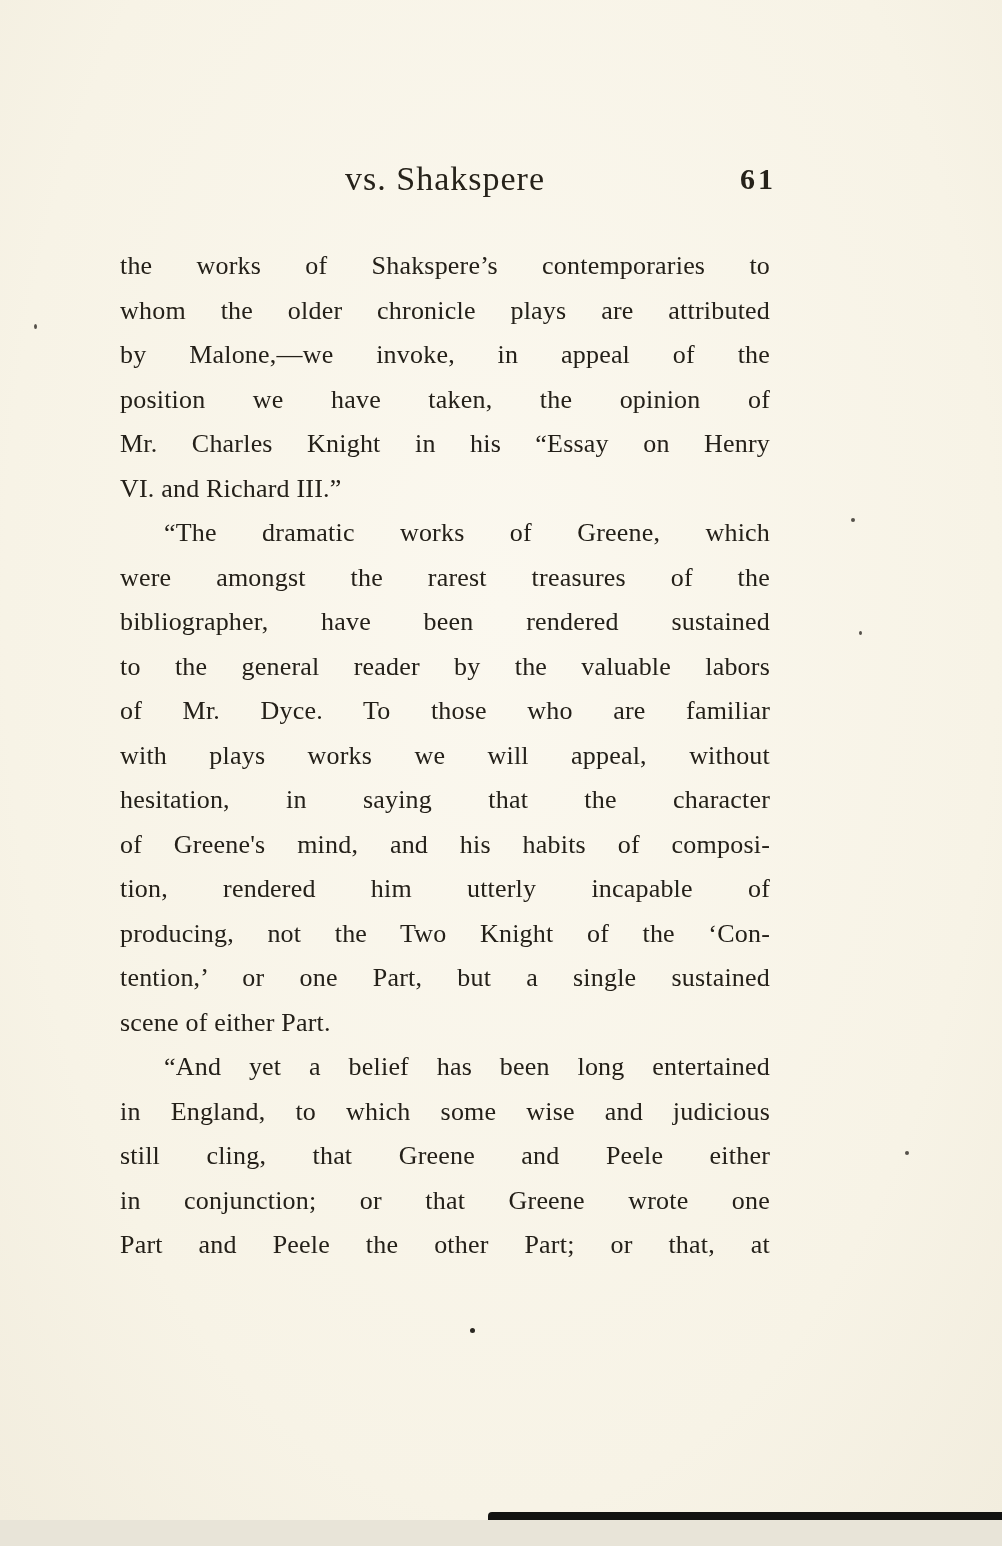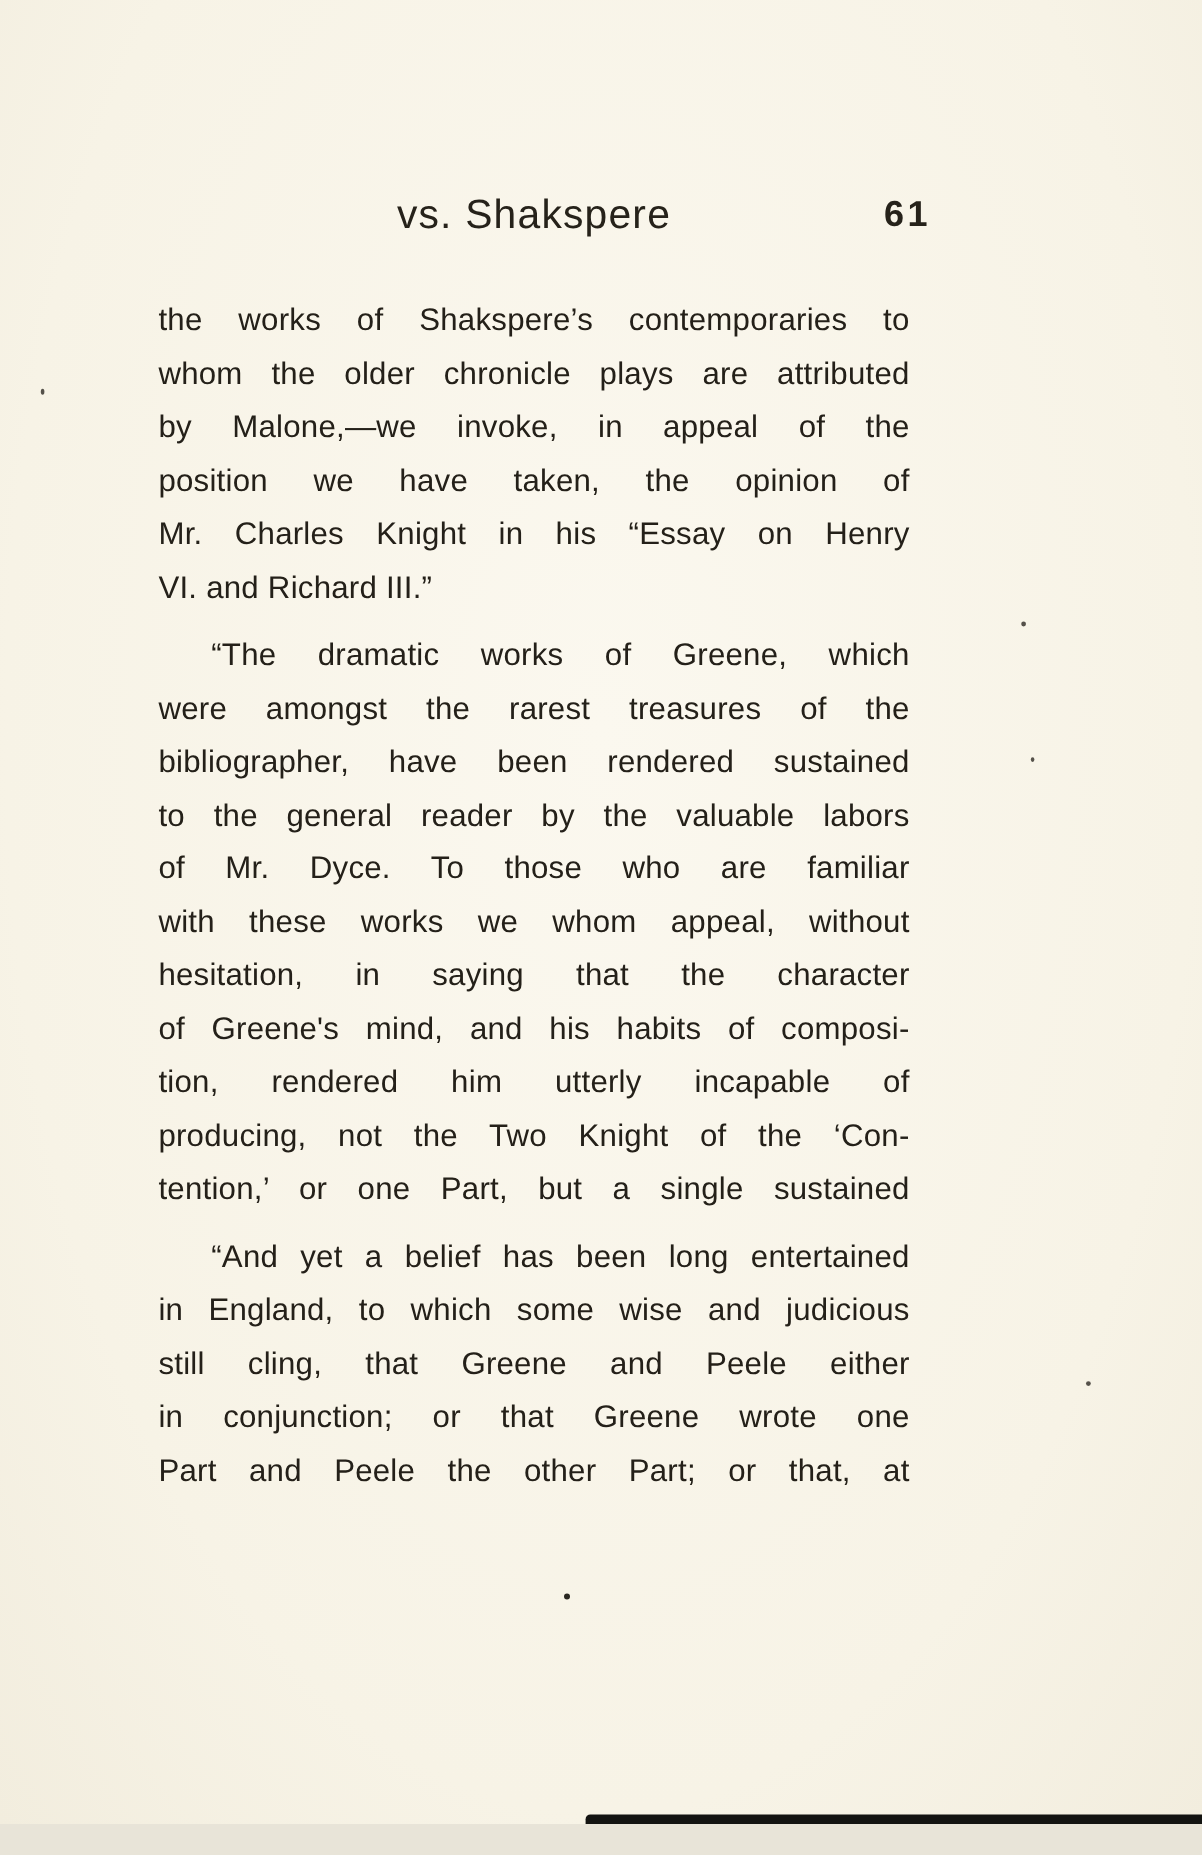--- a/index.html
+++ b/index.html
@@ -8,21 +8,21 @@
     background: #e8e4d8;
   }
   .page {
     position: relative;
     width: 1002px;
     height: 1520px;
     margin: 0 auto;
     background: #faf7ec;
     background-image: radial-gradient(ellipse at 50% 40%, #fbf8ef 0%, #f7f3e6 70%, #f2edde 100%);
     overflow: hidden;
-    font-family: Liberation Sans, sans-serif;
+    font-family: Liberation Serif, serif;
     color: #242019;
   }
   .content {
     position: absolute;
     left: 120px;
     top: 160px;
     width: 650px;
   }
   .header {
     position: relative;
@@ -43,21 +43,21 @@
     font-size: 30px;
     letter-spacing: 3px;
     font-weight: bold;
     color: #26221a;
   }
   .text-block {
     font-size: 26px;
     line-height: 44.5px;
   }
   .paragraph {
-    margin: 12px;
+    margin: 0;
   }
   .line {
     text-align: justify;
     text-align-last: justify;
     white-space: normal;
     letter-spacing: 0.2px;
   }
   .line.no-justify {
     text-align: left;
     text-align-last: left;
@@ -104,26 +104,27 @@
           <div class="line">position we have taken, the opinion of</div>
           <div class="line">Mr. Charles Knight in his “Essay on Henry</div>
           <div class="line no-justify">VI. and Richard III.”</div>
         </div>
         <div class="paragraph">
           <div class="line indent">“The dramatic works of Greene, which</div>
           <div class="line">were amongst the rarest treasures of the</div>
           <div class="line">bibliographer, have been rendered sustained</div>
           <div class="line">to the general reader by the valuable labors</div>
           <div class="line">of Mr. Dyce. To those who are familiar</div>
-          <div class="line">with these works we whom appeal, without</div>
+          <div class="line">with plays works we will appeal, without</div>
           <div class="line">hesitation, in saying that the character</div>
           <div class="line">of Greene's mind, and his habits of composi-</div>
           <div class="line">tion, rendered him utterly incapable of</div>
           <div class="line">producing, not the Two Knight of the ‘Con-</div>
           <div class="line">tention,’ or one Part, but a single sustained</div>
+          <div class="line no-justify">scene of either Part.</div>
         </div>
         <div class="paragraph">
           <div class="line indent">“And yet a belief has been long entertained</div>
           <div class="line">in England, to which some wise and judicious</div>
           <div class="line">still cling, that Greene and Peele either</div>
           <div class="line">in conjunction; or that Greene wrote one</div>
           <div class="line">Part and Peele the other Part; or that, at</div>
         </div>
       </div>
   </div>

